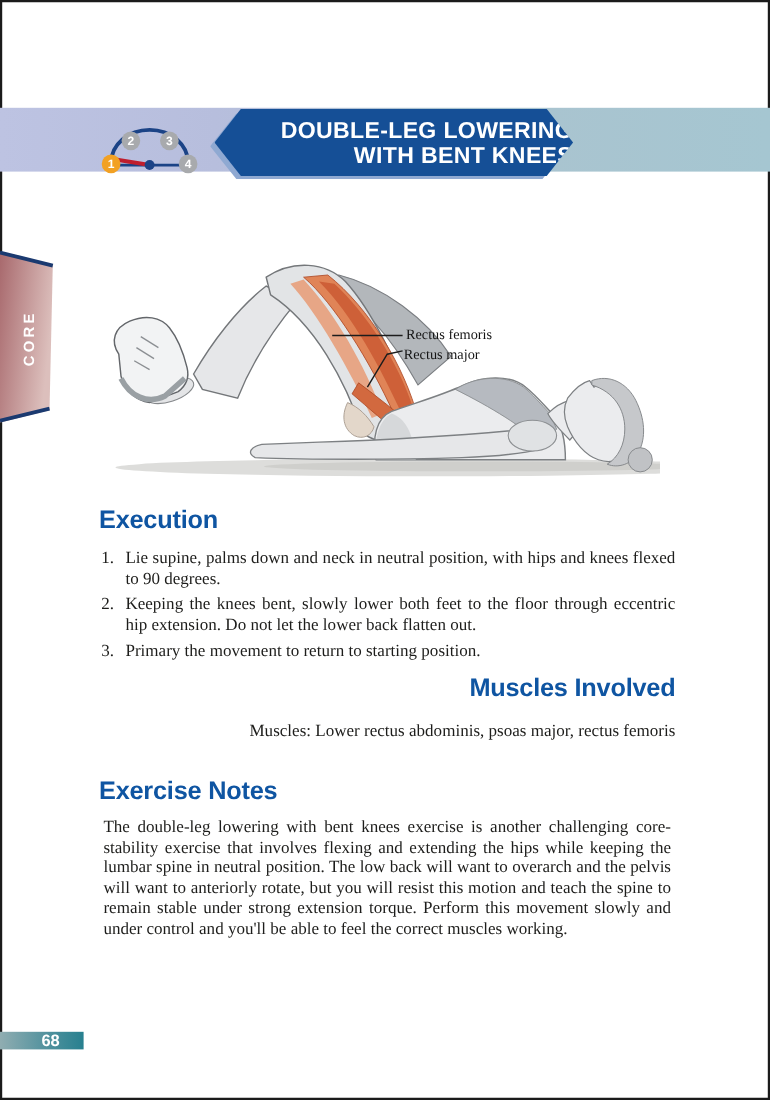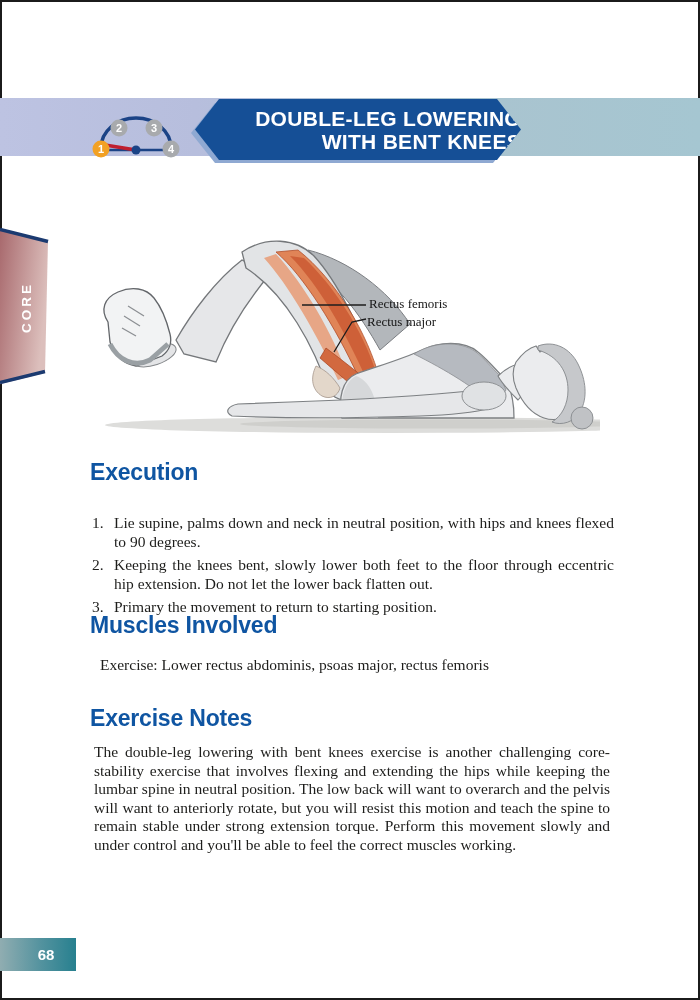--- a/index.html
+++ b/index.html
@@ -38,33 +38,33 @@
   .lbl-rectus{left:369px;top:296px;}
   .lbl-psoas{left:367px;top:314px;}
   
   .sect{position:absolute;left:90px;width:524px;color:#1d1d1b;}
   .sect h2{
     margin:0;font-size:23px;font-weight:bold;color:#0f55a2;
     font-family:"Liberation Sans",sans-serif;letter-spacing:-.2px;
   }
   .serif{font-family:"Liberation Serif",serif;font-size:15.5px;line-height:18.6px;}
   .exec{top:459px;}
-  .exec h2{margin-bottom:28px;}
+  .exec h2{margin-bottom:13px;}
   .step{display:flex;margin-bottom:5px;}
   .step .num{width:22px;flex:0 0 22px;text-align:left;padding-left:2px;}
   .step .txt{flex:1;text-align:justify;}
-  .musc{top:612px;}
+  .musc{top:612px;text-align:right;}
   .musc h2{margin-bottom:14px;}
   .musc .line{padding-left:10px;line-height:24px;}
   .notes{top:705px;}
   .notes h2{margin-bottom:11px;}
   .notes p{margin:4px;text-align:justify;}
   
   .page-bar{
-    position:absolute;left:0;top:938px;width:76px;height:33px;
+    position:absolute;left:0;top:938px;width:76px;height:16px;
     background:linear-gradient(to right,#90adb1 0%,#52929e 55%,#27808f 100%);
     display:flex;align-items:center;justify-content:center;padding-left:16px;box-sizing:border-box;
   }
   .page-bar span{color:#ffffff;font-weight:bold;font-size:15px;}
 </style>
 </head>
 <body>
 
 <div class="page">
 
@@ -172,21 +172,21 @@
       </div>
       <div class="step">
         <span class="num">3.</span>
         <span class="txt">Primary the movement to return to starting position.</span>
       </div>
     </div>
   </div>
 
   <div class="sect musc">
     <h2>Muscles Involved</h2>
-    <div class="serif line"><span>Exercise:</span><span> Lower rectus abdominis, psoas major, rectus femoris</span></div>
+    <div class="serif line"><span>Muscles:</span><span> Lower rectus abdominis, psoas major, rectus femoris</span></div>
   </div>
 
   <div class="sect notes">
     <h2>Exercise Notes</h2>
     <p class="serif">The double-leg lowering with bent knees exercise is another challenging core-stability exercise that involves flexing and extending the hips while keeping the lumbar spine in neutral position. The low back will want to overarch and the pelvis will want to anteriorly rotate, but you will resist this motion and teach the spine to remain stable under strong extension torque. Perform this movement slowly and under control and you'll be able to feel the correct muscles working.</p>
   </div>
 
   <div class="page-bar">
     <span>68</span>
   </div>

